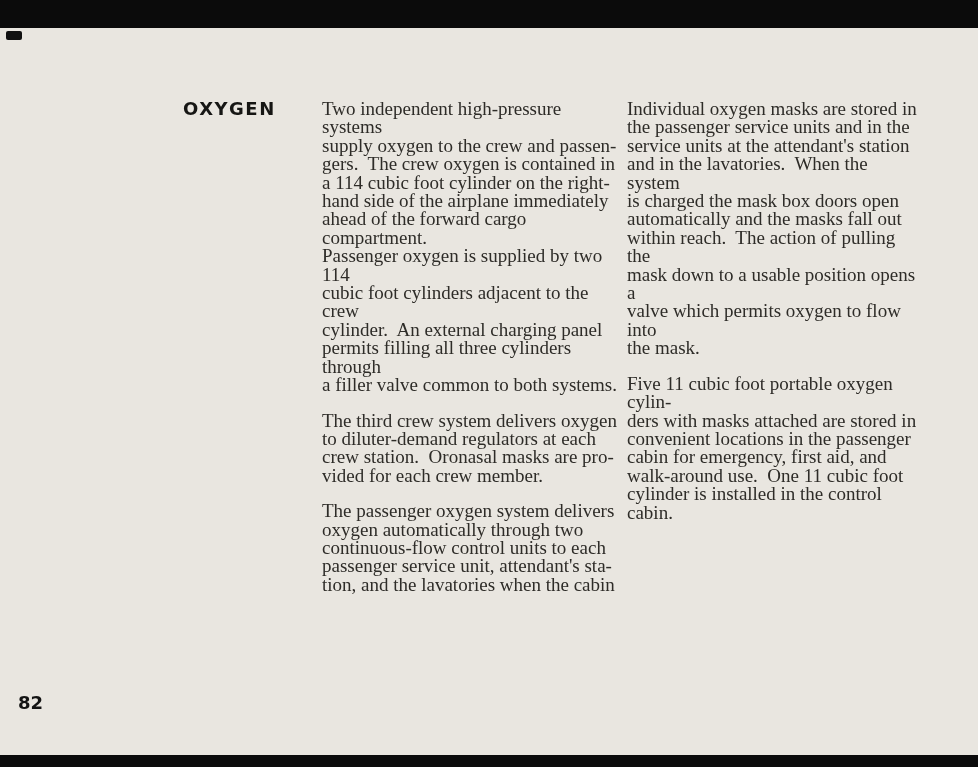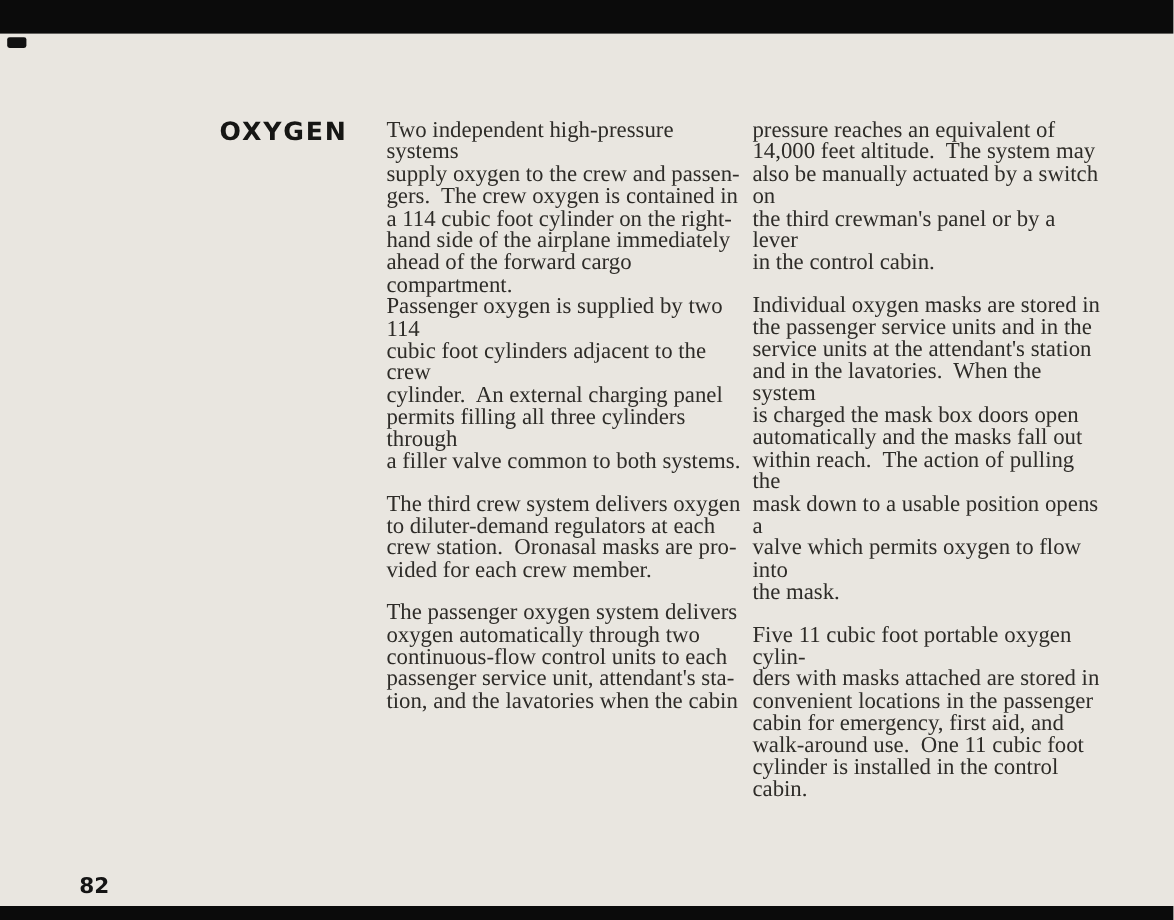--- a/index.html
+++ b/index.html
@@ -32,46 +32,45 @@
     width: 16px; height: 9px;
     background: #111;
     border-radius: 2px;
   }
   .section-heading {
     position: absolute;
     left: 183px;
     top: 98px;
     font-family: "DejaVu Sans", sans-serif;
     font-weight: bold;
-    font-size: 21px;
+    font-size: 18px;
     letter-spacing: 1.5px;
     color: #161614;
   }
   .text-col {
     position: absolute;
     top: 100px;
     font-size: 19px;
     line-height: 18.4px;
     color: #2e2c28;
   }
   .text-col-left  { left: 322px; width: 300px; }
   .text-col-right { left: 627px; width: 294px; }
   .text-col p {
     margin: 0 0 17px 0;
     white-space: pre-wrap;
   }
   .page-number {
     position: absolute;
     left: 18px;
-    top: 728px;
+    top: 692px;
     font-family: "DejaVu Sans", sans-serif;
     font-weight: bold;
     font-size: 18px;
     color: #141414;
-    margin-left: 48px;
   }
 </style>
 </head>
 <body>
 
 <div class="scan-bar-top"></div>
 
 <div class="scan-artifact"></div>
 
 <div class="section-heading">OXYGEN</div>
@@ -93,25 +92,20 @@
 crew station.  Oronasal masks are pro-
 vided for each crew member.</p>
   <p>The passenger oxygen system delivers
 oxygen automatically through two
 continuous-flow control units to each
 passenger service unit, attendant's sta-
 tion, and the lavatories when the cabin</p>
 </div>
 
 <div class="text-col text-col-right">
-  <p>pressure reaches an equivalent of
-14,000 feet altitude.  The system may
-also be manually actuated by a switch on
-the third crewman's panel or by a lever
-in the control cabin.</p>
   <p>Individual oxygen masks are stored in
 the passenger service units and in the
 service units at the attendant's station
 and in the lavatories.  When the system
 is charged the mask box doors open
 automatically and the masks fall out
 within reach.  The action of pulling the
 mask down to a usable position opens a
 valve which permits oxygen to flow into
 the mask.</p>

